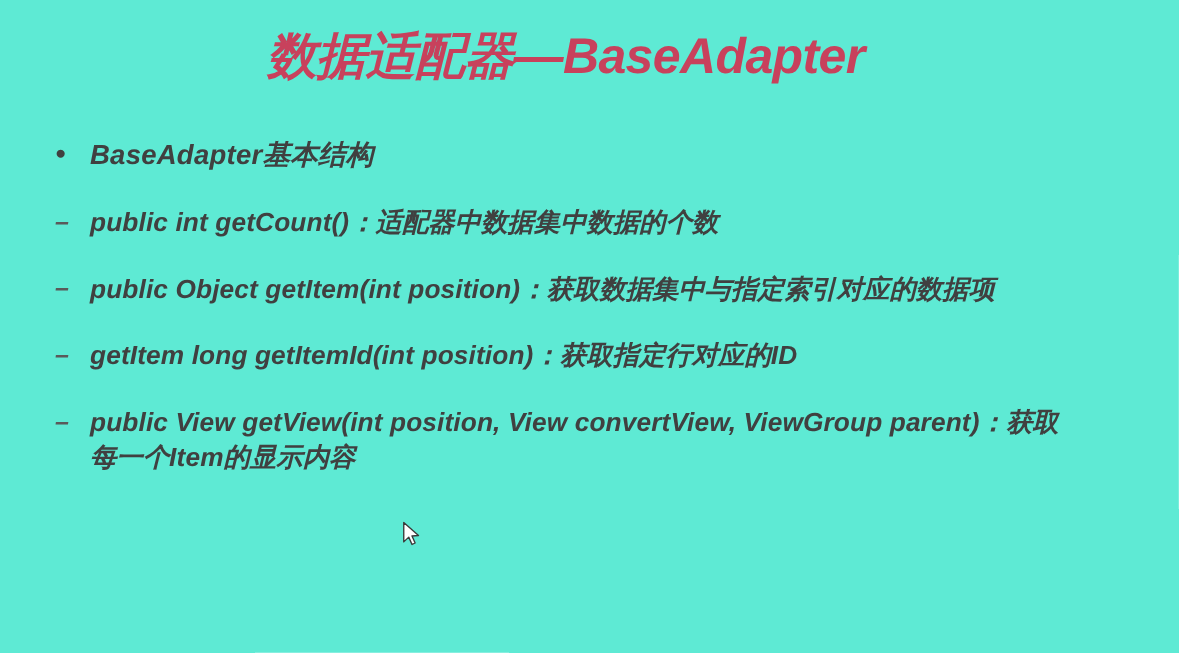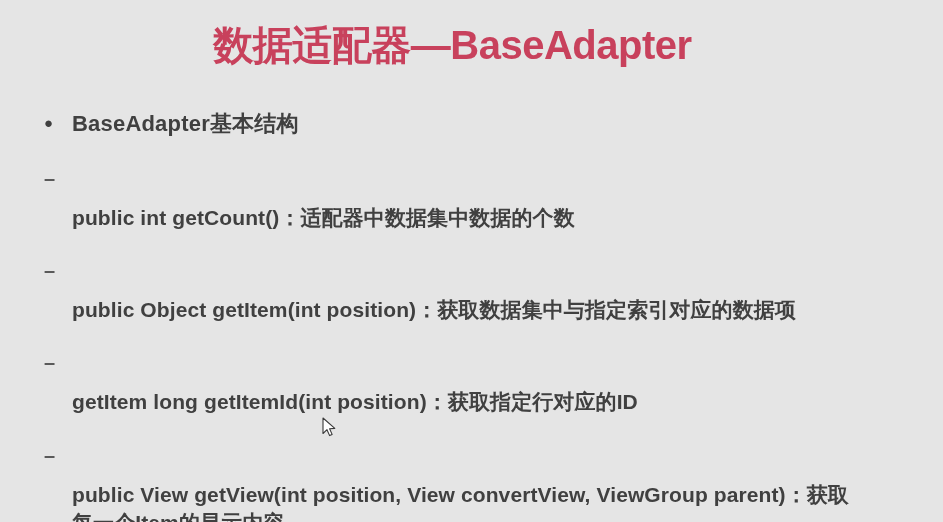--- a/index.html
+++ b/index.html
@@ -12,22 +12,23 @@
     height: 522px;
     background: #ffffff;
     font-family: "Liberation Sans", "DejaVu Sans", sans-serif;
     overflow: hidden;
   }
 
   #slide {
     position: relative;
     width: 943px;
     height: 522px;
-    background: #e5e5e5;
+    background: #5eead4;
     box-sizing: border-box;
+    font-style: italic;
   }
 
   
   .slide-title {
     position: absolute;
     left: 0;
     top: 22px;
     width: 943px;
     text-align: center;
     font-size: 40px;
@@ -84,21 +85,20 @@
     flex: 0 0 28px;
     font-size: 20px;
     line-height: 1.35;
     color: #5a5a5a;
     text-align: left;
   }
   .level2 .bullet-text {
     flex: 1 1 auto;
     max-width: 790px;
     letter-spacing: 0.1px;
-    margin-top: 39px;
   }
   .level2:last-child {
     margin-bottom: 0;
   }
 
   
   .cursor {
     position: absolute;
     left: 322px;
     top: 417px;

